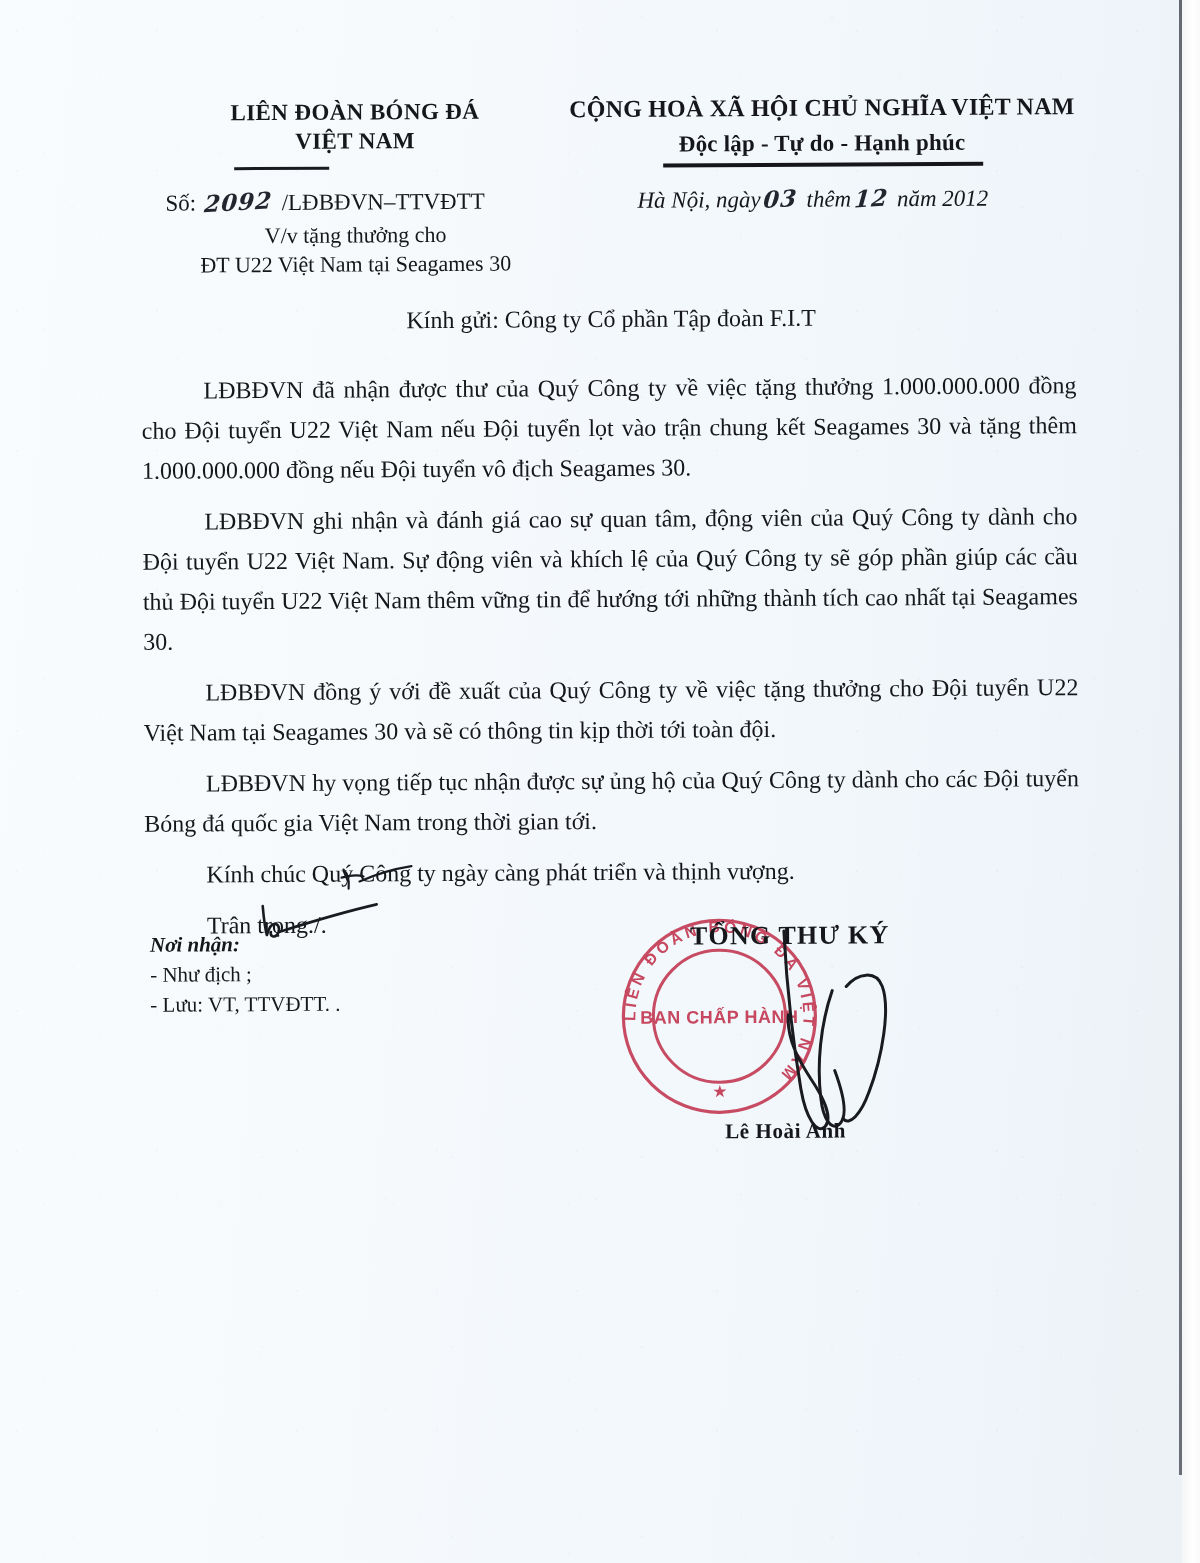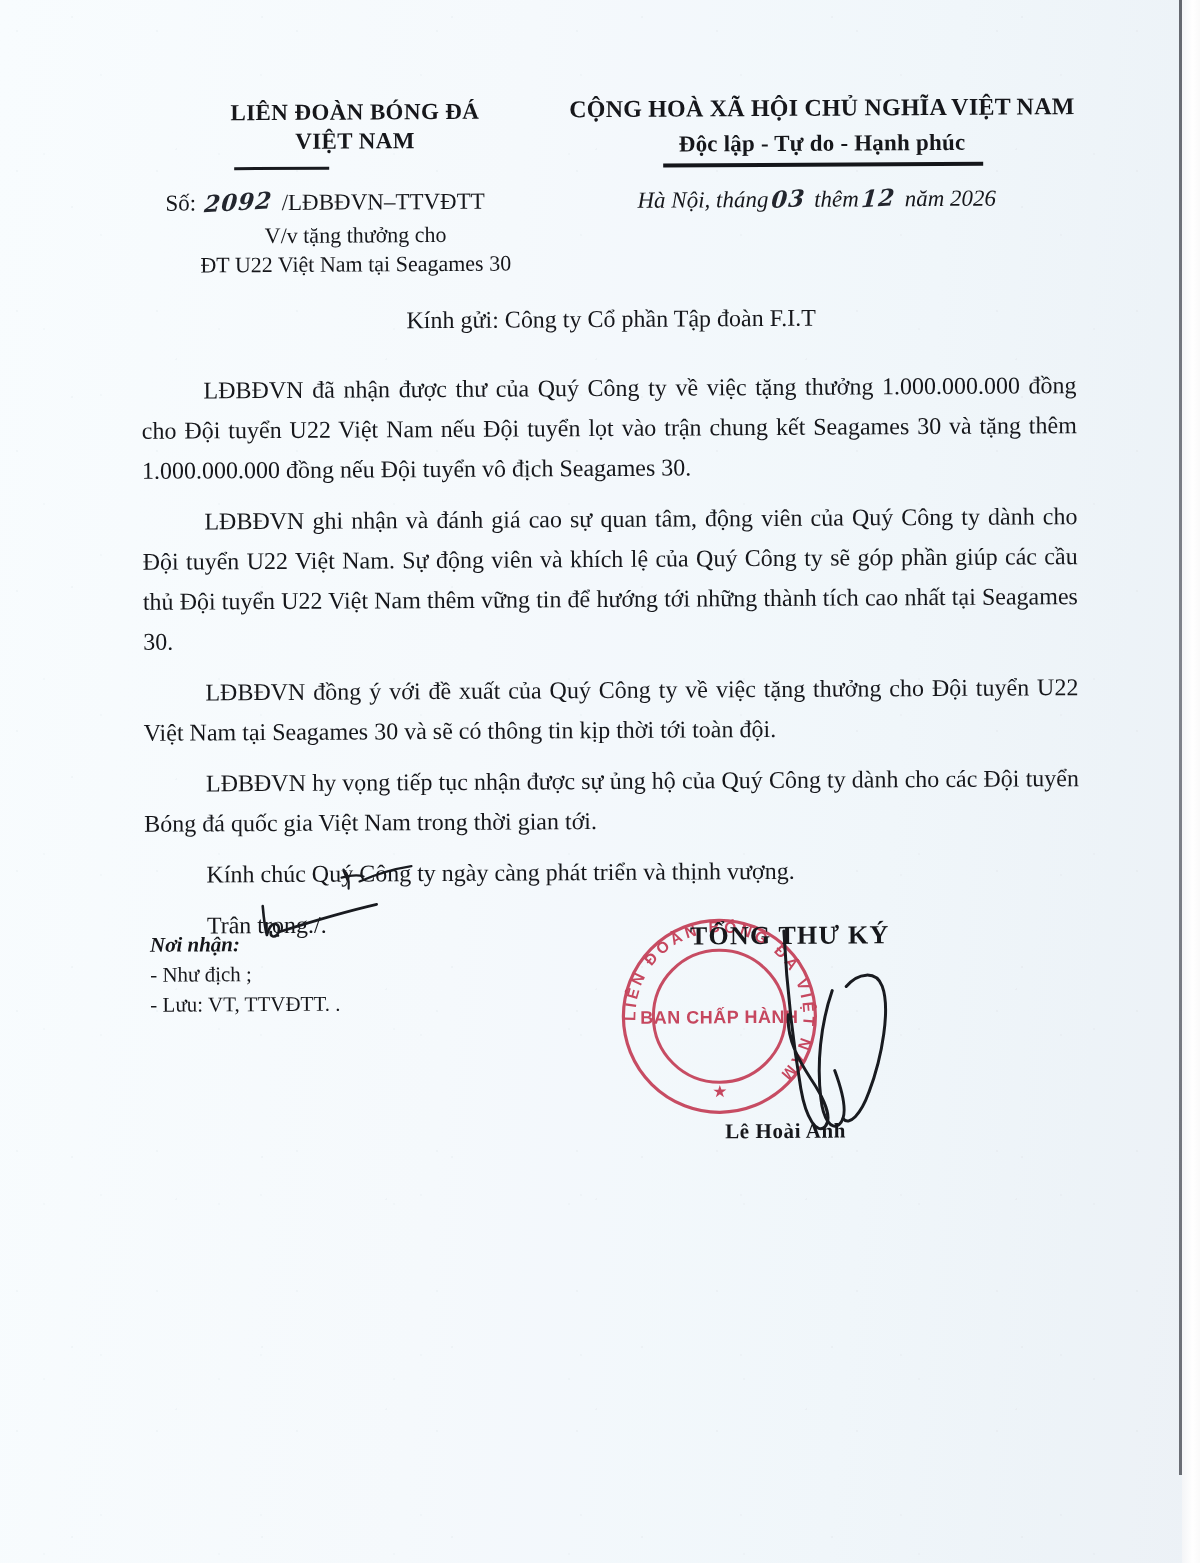--- a/index.html
+++ b/index.html
@@ -267,23 +267,23 @@
       <span class="hw">2092</span>
       <span>/LĐBĐVN–TTVĐTT</span>
     </div>
 
     <div class="subject">
       <div>V/v tặng thưởng cho</div>
       <div>ĐT U22 Việt Nam tại Seagames 30</div>
     </div>
 
     <div class="place-date">
-      <span>Hà Nội, tháng</span><span class="hw">03</span>
+      <span>Hà Nội, ngày</span><span class="hw">03</span>
       <span>thêm</span><span class="hw">12</span>
-      <span>năm 2026</span>
+      <span>năm 2012</span>
     </div>
 
     <div class="recipient">Kính gửi: Công ty Cổ phần Tập đoàn F.I.T</div>
 
     <div class="body">
       <p>LĐBĐVN đã nhận được thư của Quý Công ty về việc tặng thưởng 1.000.000.000 đồng cho Đội tuyển U22 Việt Nam nếu Đội tuyển lọt vào trận chung kết Seagames 30 và tặng thêm 1.000.000.000 đồng nếu Đội tuyển vô địch Seagames 30.</p>
       <p>LĐBĐVN ghi nhận và đánh giá cao sự quan tâm, động viên của Quý Công ty dành cho Đội tuyển U22 Việt Nam. Sự động viên và khích lệ của Quý Công ty sẽ góp phần giúp các cầu thủ Đội tuyển U22 Việt Nam thêm vững tin để hướng tới những thành tích cao nhất tại Seagames 30.</p>
       <p>LĐBĐVN đồng ý với đề xuất của Quý Công ty về việc tặng thưởng cho Đội tuyển U22 Việt Nam tại Seagames 30 và sẽ có thông tin kịp thời tới toàn đội.</p>
       <p>LĐBĐVN hy vọng tiếp tục nhận được sự ủng hộ của Quý Công ty dành cho các Đội tuyển Bóng đá quốc gia Việt Nam trong thời gian tới.</p>
       <p class="last-short">Kính chúc Quý Công ty ngày càng phát triển và thịnh vượng.</p>

